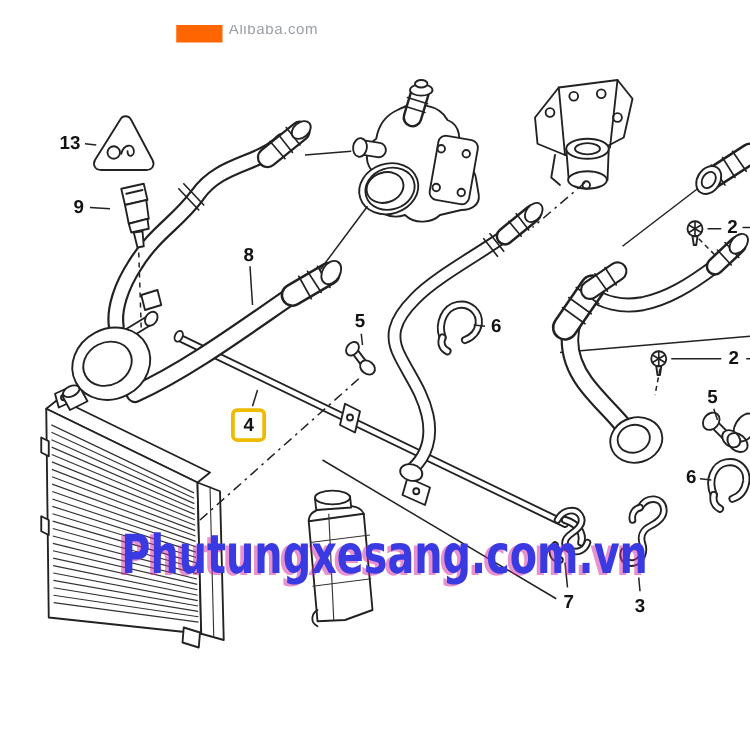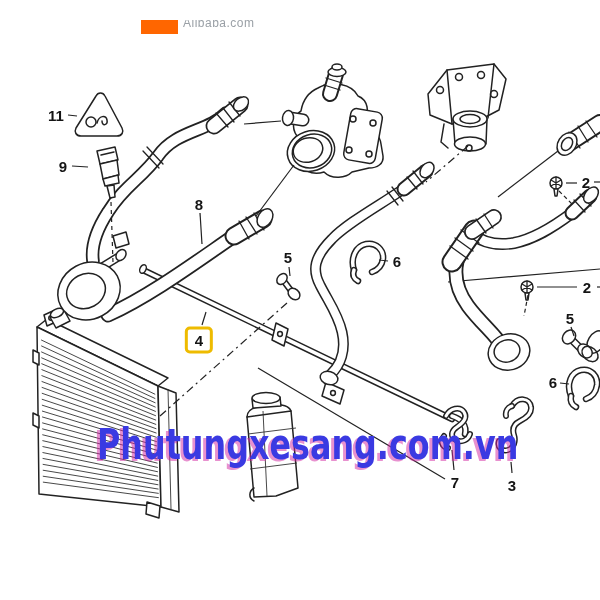--- a/index.html
+++ b/index.html
@@ -270,21 +270,21 @@
       <path class="ld" d="M537,267 L577,267"></path>
       <path class="ld" d="M597,267 L600,267"></path>
       <path class="ld" d="M528,275 L524,296" stroke-dasharray="4,3"></path>
       <path class="ld" d="M571,307 L574,316"></path>
       <path class="ld" d="M560,363 L569,364"></path>
       <path class="ld" d="M454,450 L452,430"></path>
       <path class="ld" d="M512,453 L511,442"></path>
     </g>
   </svg>
 
-  <div class="callout" style="left:56px;top:95px">11</div>
+  <div class="callout" style="left:56px;top:95px">13</div>
   <div class="callout" style="left:63px;top:146px">9</div>
   <div class="callout" style="left:199px;top:184px">8</div>
   <div class="callout" style="left:288px;top:237px">5</div>
   <div class="callout" style="left:397px;top:241px">6</div>
   <div class="callout hl" style="left:199px;top:320px">4</div>
   <div class="callout" style="left:586px;top:162px">2</div>
   <div class="callout" style="left:587px;top:267px">2</div>
   <div class="callout" style="left:570px;top:298px">5</div>
   <div class="callout" style="left:553px;top:362px">6</div>
   <div class="callout" style="left:455px;top:462px">7</div>

